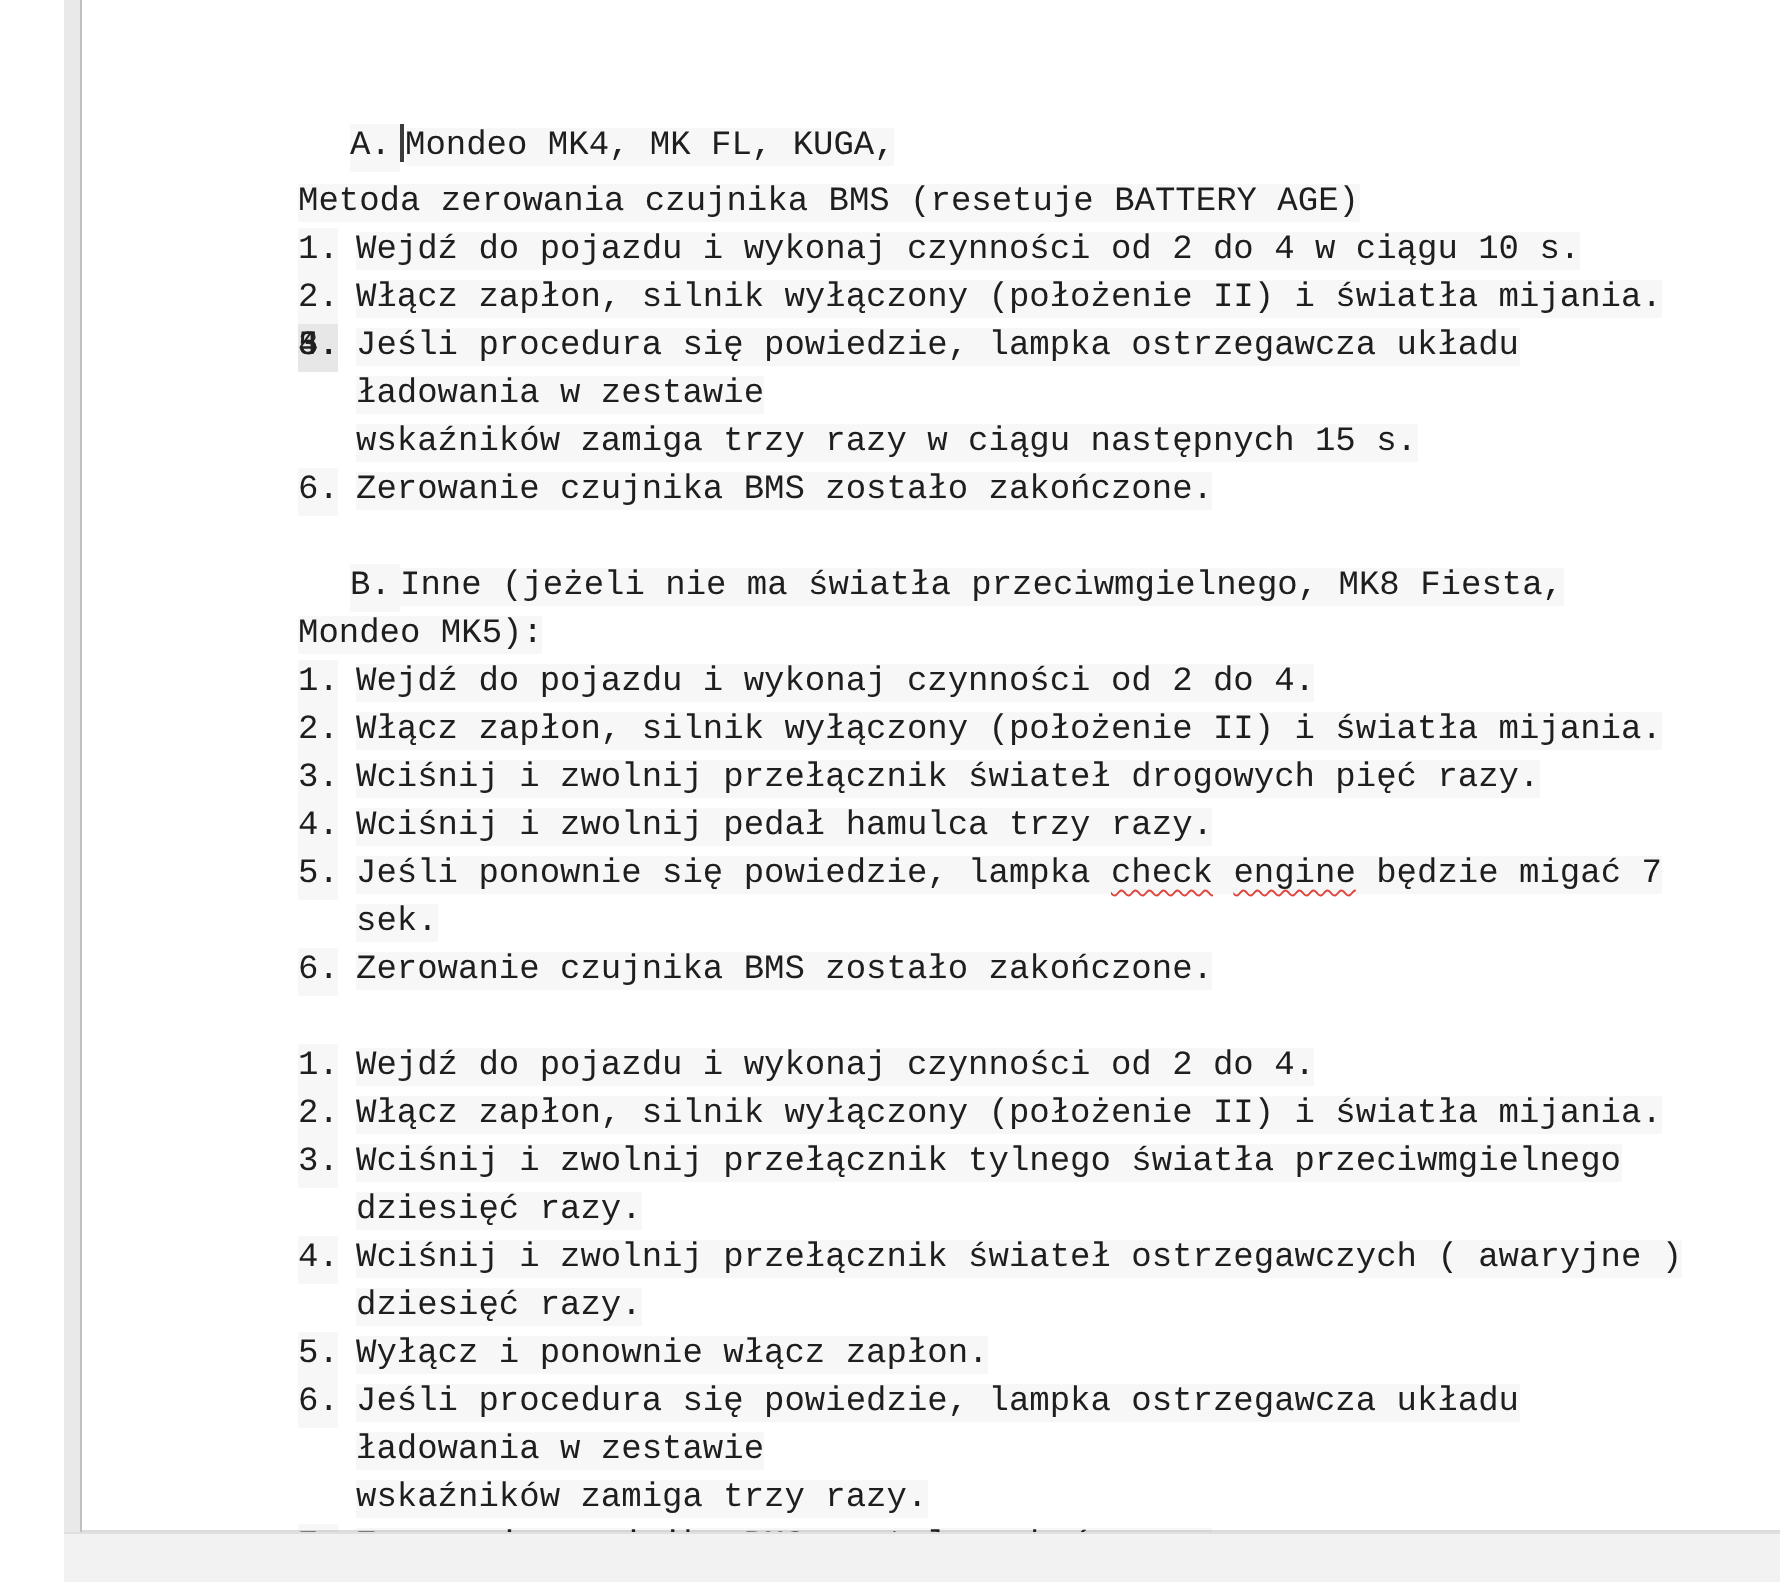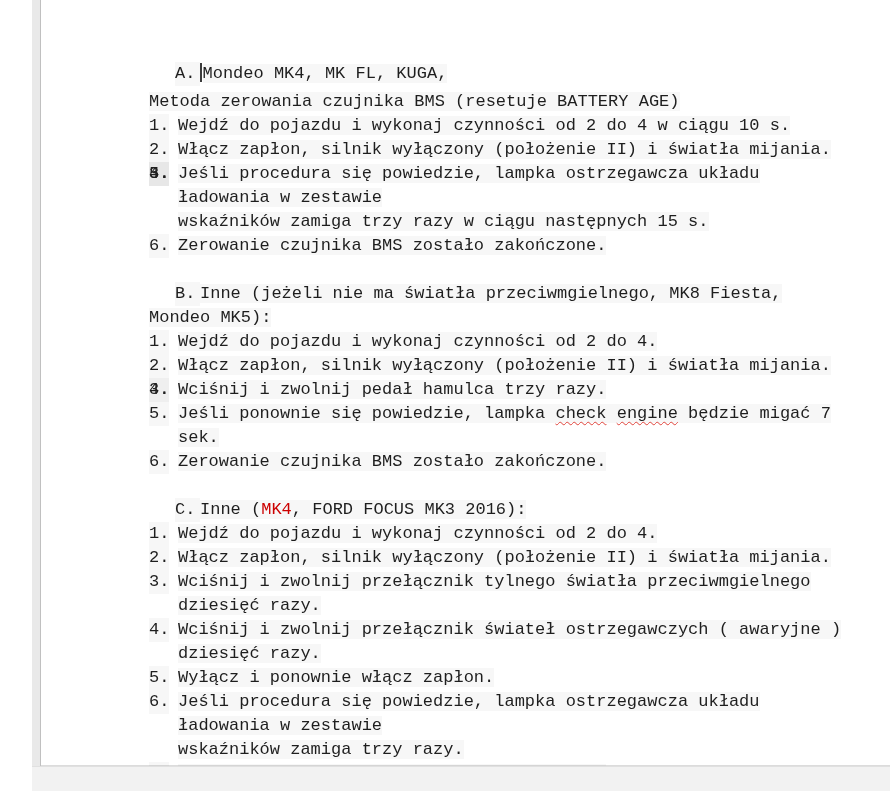--- a/index.html
+++ b/index.html
@@ -60,28 +60,27 @@
         <div class="item"><span class="num ink">4.</span></div>
         <div class="item"><span class="num ink">5.</span><span class="txt ink">Jeśli procedura się powiedzie, lampka ostrzegawcza układu ładowania w zestawie
 wskaźników zamiga trzy razy w ciągu następnych 15 s.</span></div>
         <div class="item"><span class="num ink">6.</span><span class="txt ink">Zerowanie czujnika BMS zostało zakończone.</span></div>
       </div>
 
       <div class="section-b">
         <div class="heading"><span class="label ink">B.</span><span class="ink">Inne (jeżeli nie ma światła przeciwmgielnego, MK8 Fiesta, Mondeo MK5):</span><span class="ink red"></span><span class="ink"></span></div>
         <div class="item"><span class="num ink">1.</span><span class="txt ink">Wejdź do pojazdu i wykonaj czynności od 2 do 4.</span></div>
         <div class="item"><span class="num ink">2.</span><span class="txt ink">Włącz zapłon, silnik wyłączony (położenie II) i światła mijania.</span></div>
-        <div class="item"><span class="num ink">3.</span></div>
+        <div class="item"><span class="num ink">3.</span><span class="txt ink">Wciśnij i zwolnij przełącznik świateł drogowych pięć razy.</span></div>
         <div class="item"><span class="num ink">4.</span><span class="txt ink">Wciśnij i zwolnij pedał hamulca trzy razy.</span></div>
         <div class="item"><span class="num ink">5.</span><span class="txt"><span class="ink">Jeśli ponownie się powiedzie, lampka </span><span class="ink misspell">check</span><span class="ink"> </span><span class="ink misspell">engine</span><span class="ink"> będzie migać 7 sek.</span></span></div>
         <div class="item"><span class="num ink">6.</span><span class="txt ink">Zerowanie czujnika BMS zostało zakończone.</span></div>
       </div>
 
       <div class="section-c">
-        <div class="heading"><span class="label ink">C.</span><span class="ink">Inne (</span><span class="ink red">MK4</span><span class="ink">, FORD FOCUS MK3 2016):</span></div>
         <div class="item"><span class="num ink">1.</span><span class="txt ink">Wejdź do pojazdu i wykonaj czynności od 2 do 4.</span></div>
         <div class="item"><span class="num ink">2.</span><span class="txt ink">Włącz zapłon, silnik wyłączony (położenie II) i światła mijania.</span></div>
         <div class="item"><span class="num ink">3.</span><span class="txt ink">Wciśnij i zwolnij przełącznik tylnego światła przeciwmgielnego dziesięć razy.</span></div>
         <div class="item"><span class="num ink">4.</span><span class="txt ink">Wciśnij i zwolnij przełącznik świateł ostrzegawczych ( awaryjne ) dziesięć razy.</span></div>
         <div class="item"><span class="num ink">5.</span><span class="txt ink">Wyłącz i ponownie włącz zapłon.</span></div>
         <div class="item"><span class="num ink">6.</span><span class="txt ink">Jeśli procedura się powiedzie, lampka ostrzegawcza układu ładowania w zestawie
 wskaźników zamiga trzy razy.</span></div>
         <div class="item"><span class="num ink">7.</span><span class="txt ink">Zerowanie czujnika BMS zostało zakończone.</span></div>
       </div>
 

